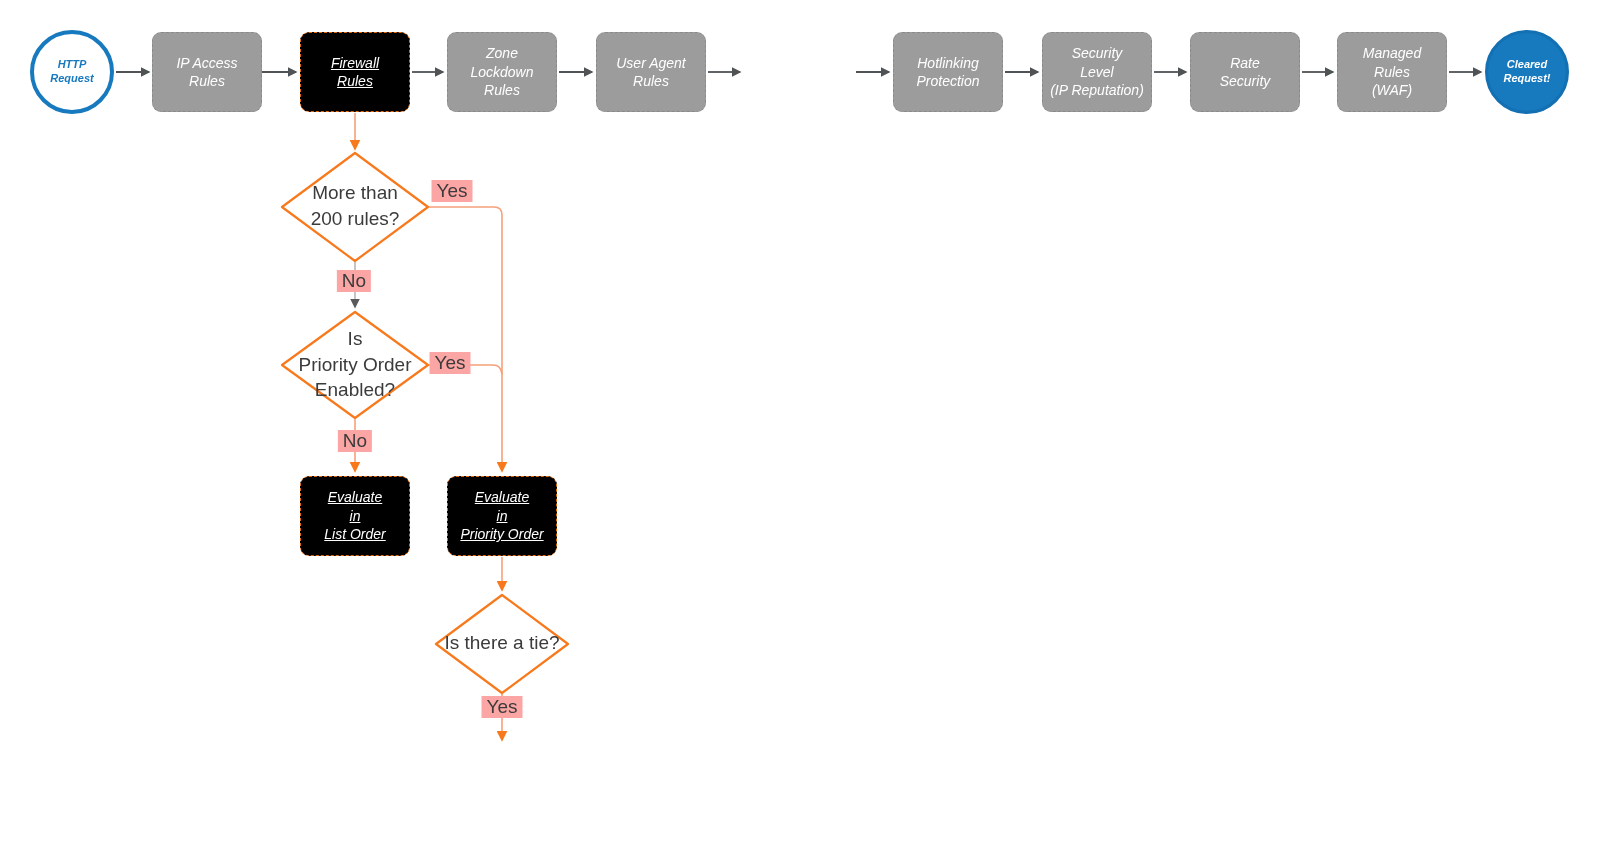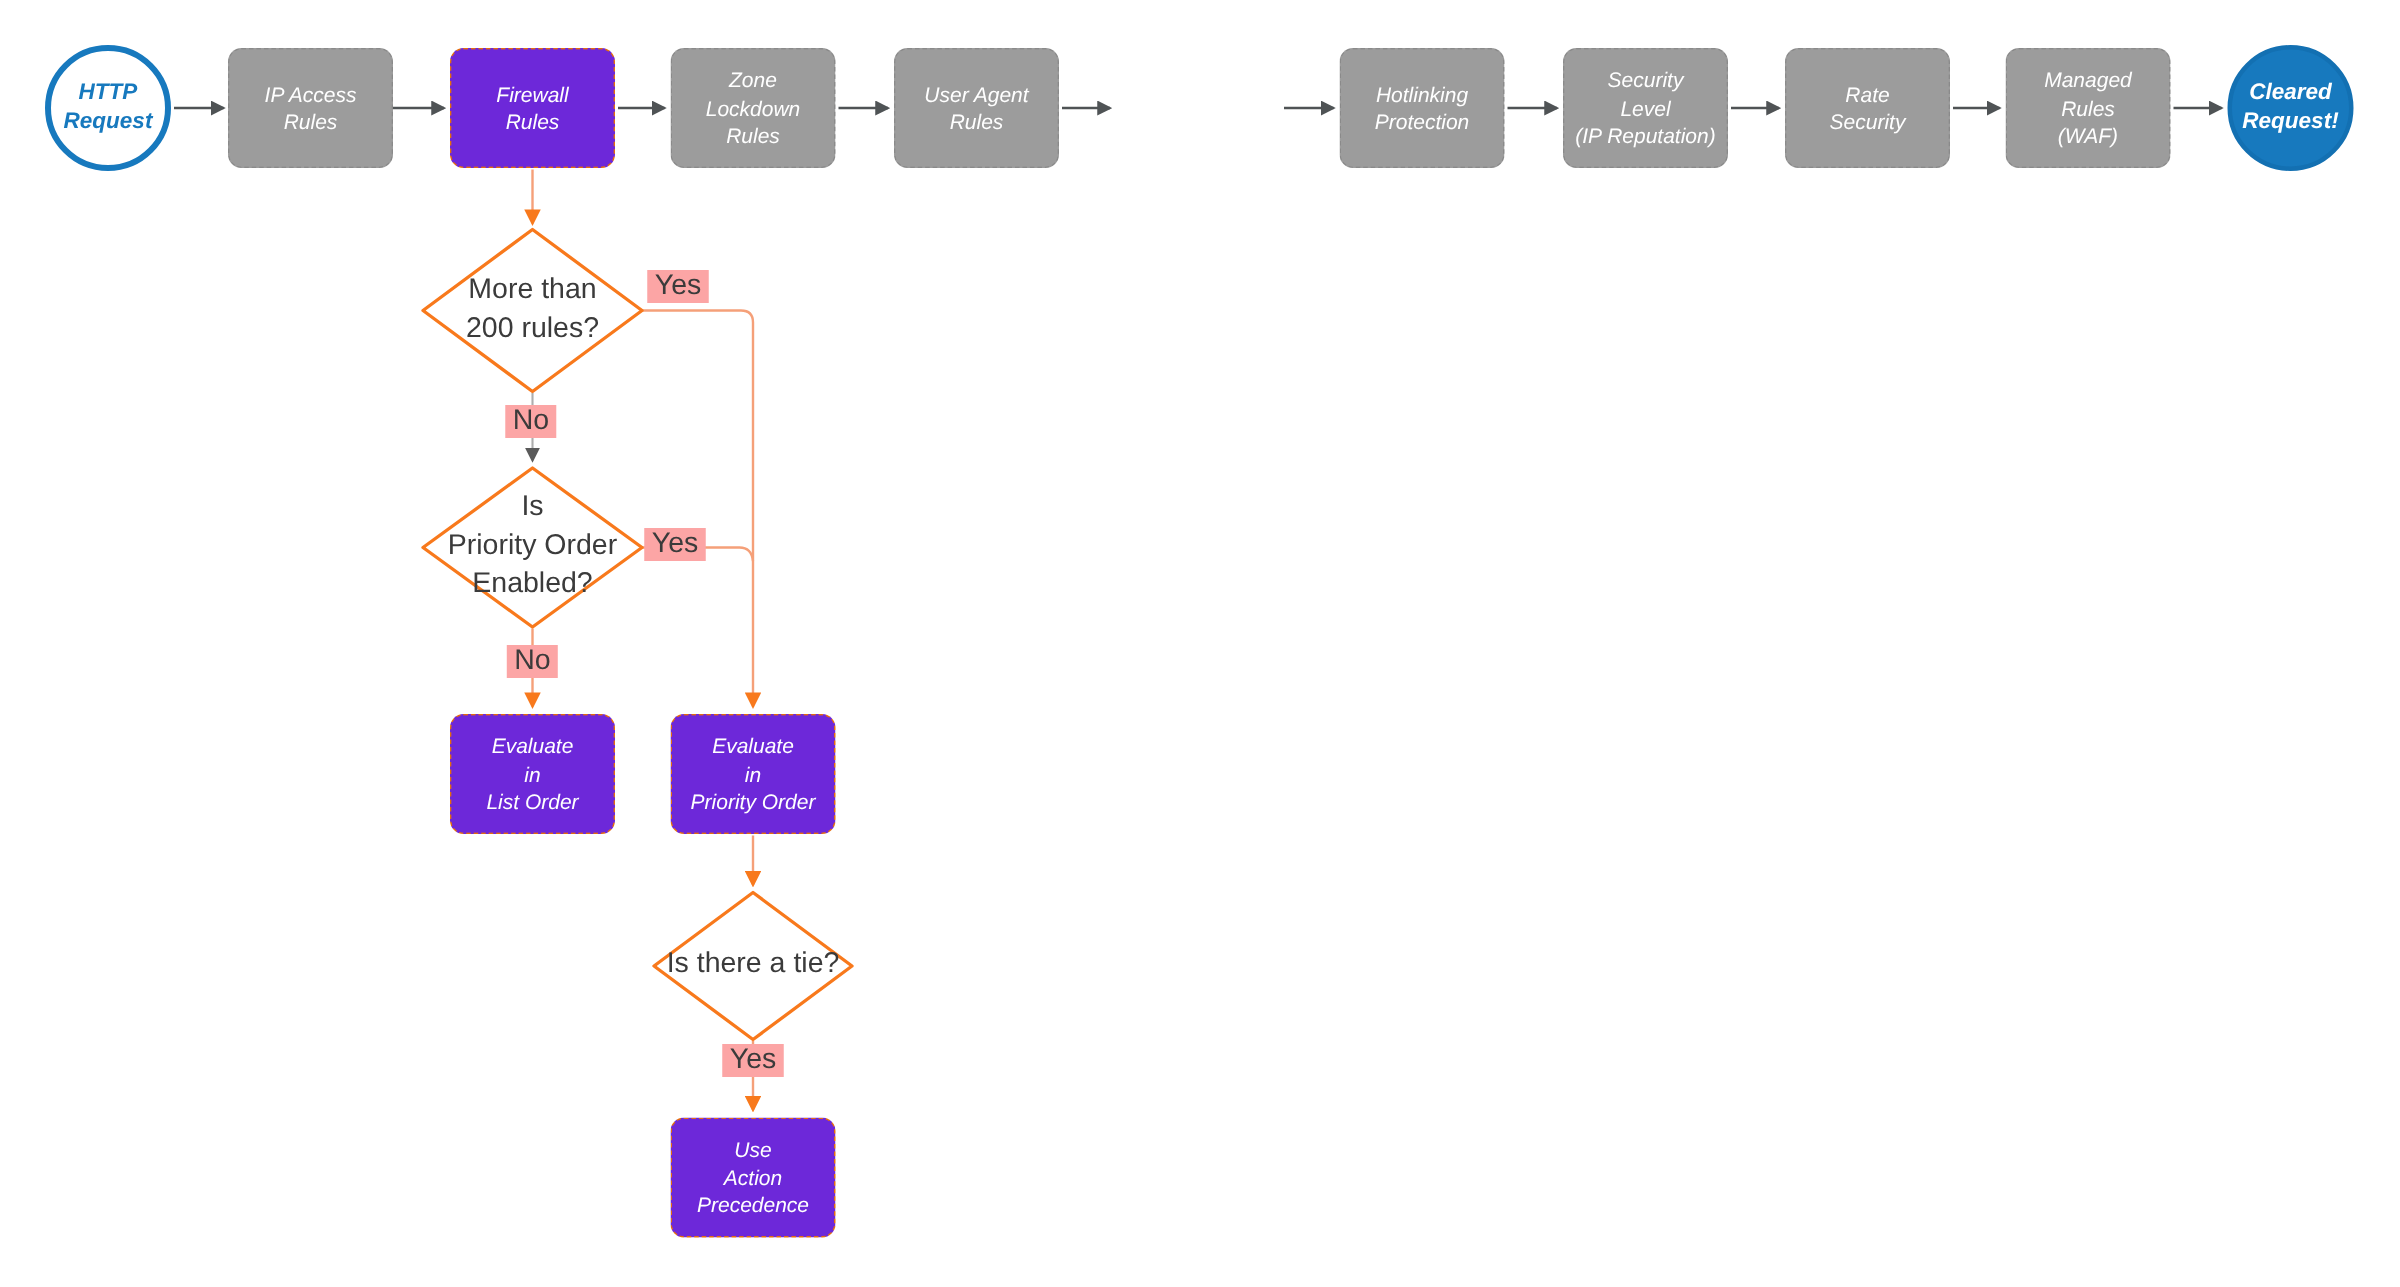--- a/index.html
+++ b/index.html
@@ -6,23 +6,23 @@
   .canvas{
     position:relative;width:1600px;height:858px;background:#ffffff;
     font-family:"Liberation Sans",sans-serif;overflow:hidden;
   }
   .edges{position:absolute;left:0;top:0;width:1600px;height:858px;}
   .node{box-sizing:border-box;position:absolute;display:flex;align-items:center;justify-content:center;
         text-align:center;white-space:pre-line;}
   .box{width:110px;height:80px;border-radius:9px;font-style:italic;color:#ffffff;
        font-size:14px;line-height:1.32;}
   .box.gray{background:#9C9C9C;border:1px dashed #8A8A8A;}
-  .box.orange{background:#6d28d9;border:1px dashed #E56C0E;}
+  .box.orange{background:#000000;border:1px dashed #E56C0E;text-decoration:underline;}
   .circle{width:84px;height:84px;border-radius:50%;font-weight:bold;font-style:italic;
-          font-size:15px;line-height:1.25;}
+          font-size:11px;line-height:1.25;}
   .circle.start{background:#ffffff;border:4px solid #1779BE;color:#1779BE;}
   .circle.end{background:#1779BE;border:3px solid #1370B2;color:#ffffff;}
   .diamond-label{position:absolute;transform:translate(-50%,-50%);text-align:center;
                  font-size:19px;color:#3B3B3B;line-height:1.35;white-space:pre-line;}
   .edge-label{position:absolute;transform:translate(-50%,-50%);
               font-size:19px;color:#3B3B3B;background:#fca5a5;padding:0 5px;}
 </style>
 </head>
 <body>
 
@@ -128,25 +128,20 @@
   <div class="node box orange" style="left:300px;top:476px">
     <span>Evaluate
 in
 List Order</span>
   </div>
   <div class="node box orange" style="left:447px;top:476px">
     <span>Evaluate
 in
 Priority Order</span>
   </div>
-  <div class="node box orange" style="left:447px;top:745px">
-    <span>Use
-Action
-Precedence</span>
-  </div>
 
   <span class="edge-label" style="left:452px;top:191px">Yes</span>
   <span class="edge-label" style="left:354px;top:281px">No</span>
   <span class="edge-label" style="left:450px;top:363px">Yes</span>
   <span class="edge-label" style="left:355px;top:441px">No</span>
   <span class="edge-label" style="left:502px;top:707px">Yes</span>
 
 </div>
 
 </body></html>

